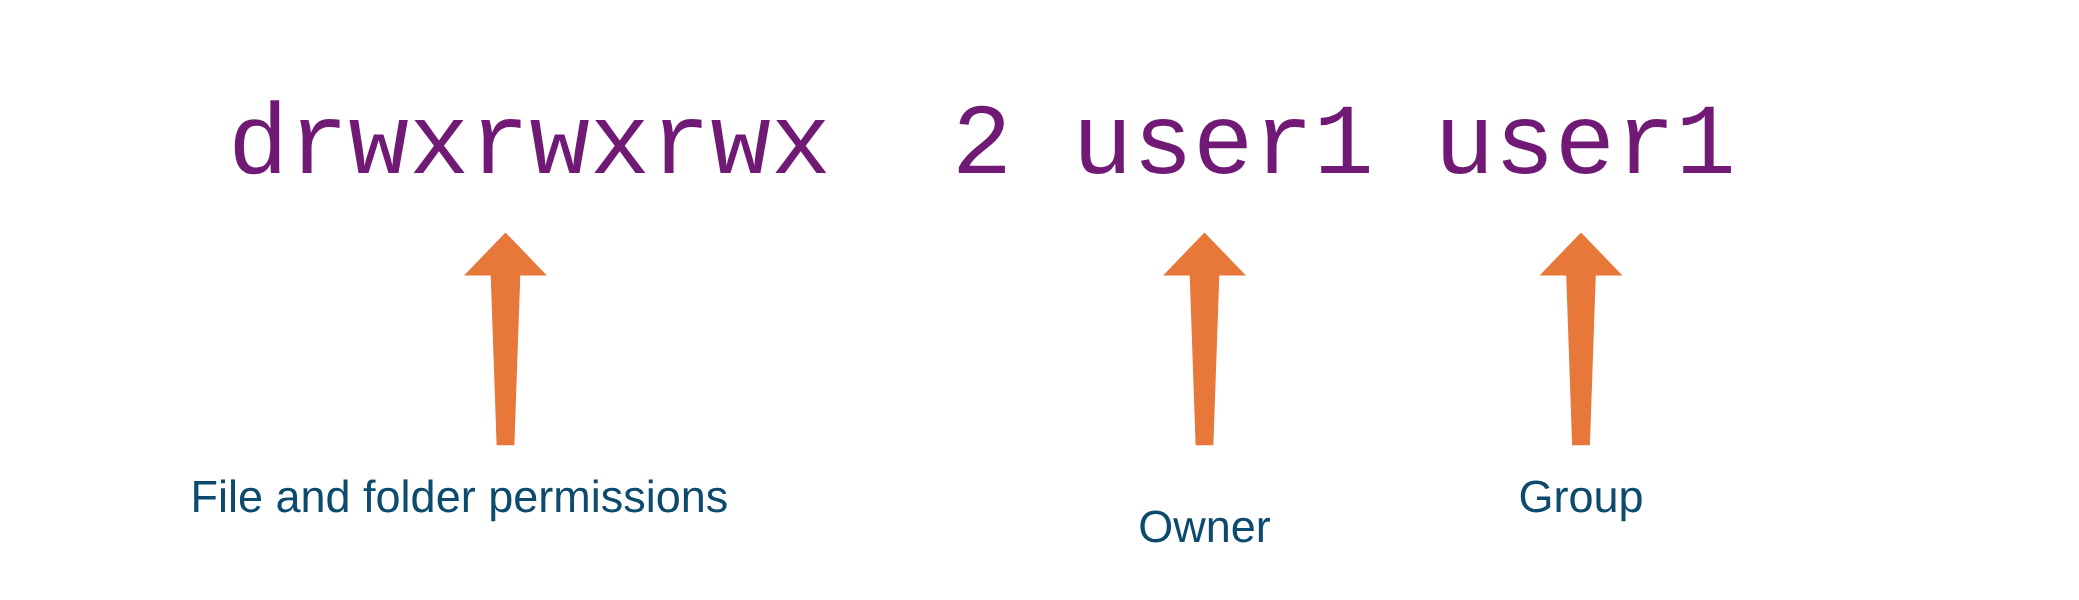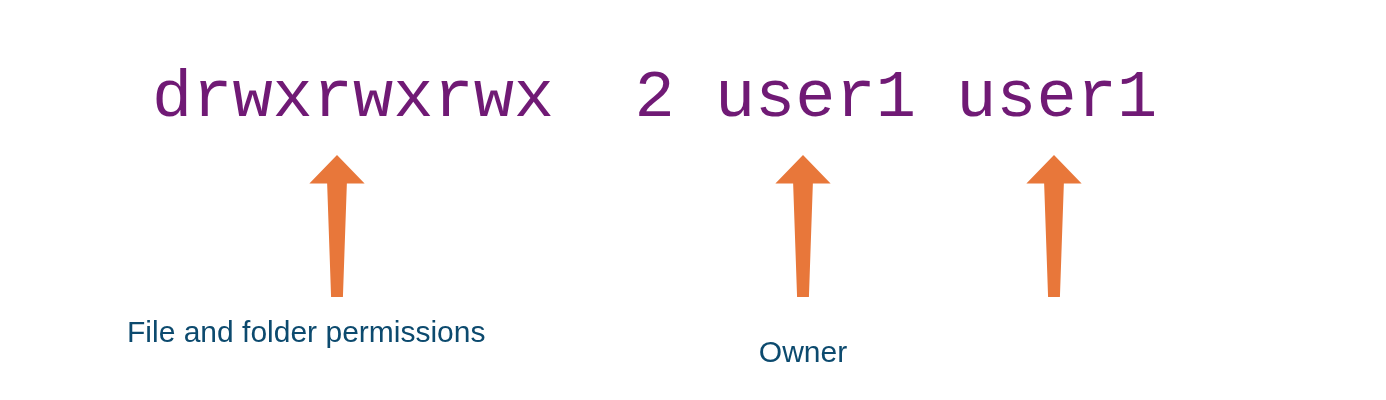--- a/index.html
+++ b/index.html
@@ -86,14 +86,15 @@
   <div class="arrow" id="arrow-group" style="left: 1025px; top: 155px;">
     <svg width="58" height="142" viewBox="0 0 58 144" xmlns="http://www.w3.org/2000/svg">
       <polygon points="29,0 57,29 39,29 35,144 23,144 19,29 1,29" fill="#E8773A"></polygon>
     </svg>
   </div>
 
   <div class="caption caption-left">File and folder permissions</div>
 
   <div class="caption caption-center" id="caption-owner" style="left: 803px; margin-top: 20px;">Owner</div>
 
+  <div class="caption caption-center" id="caption-group" style="left: 1054px;">Group</div>
 
 </div>
 
 </body></html>

